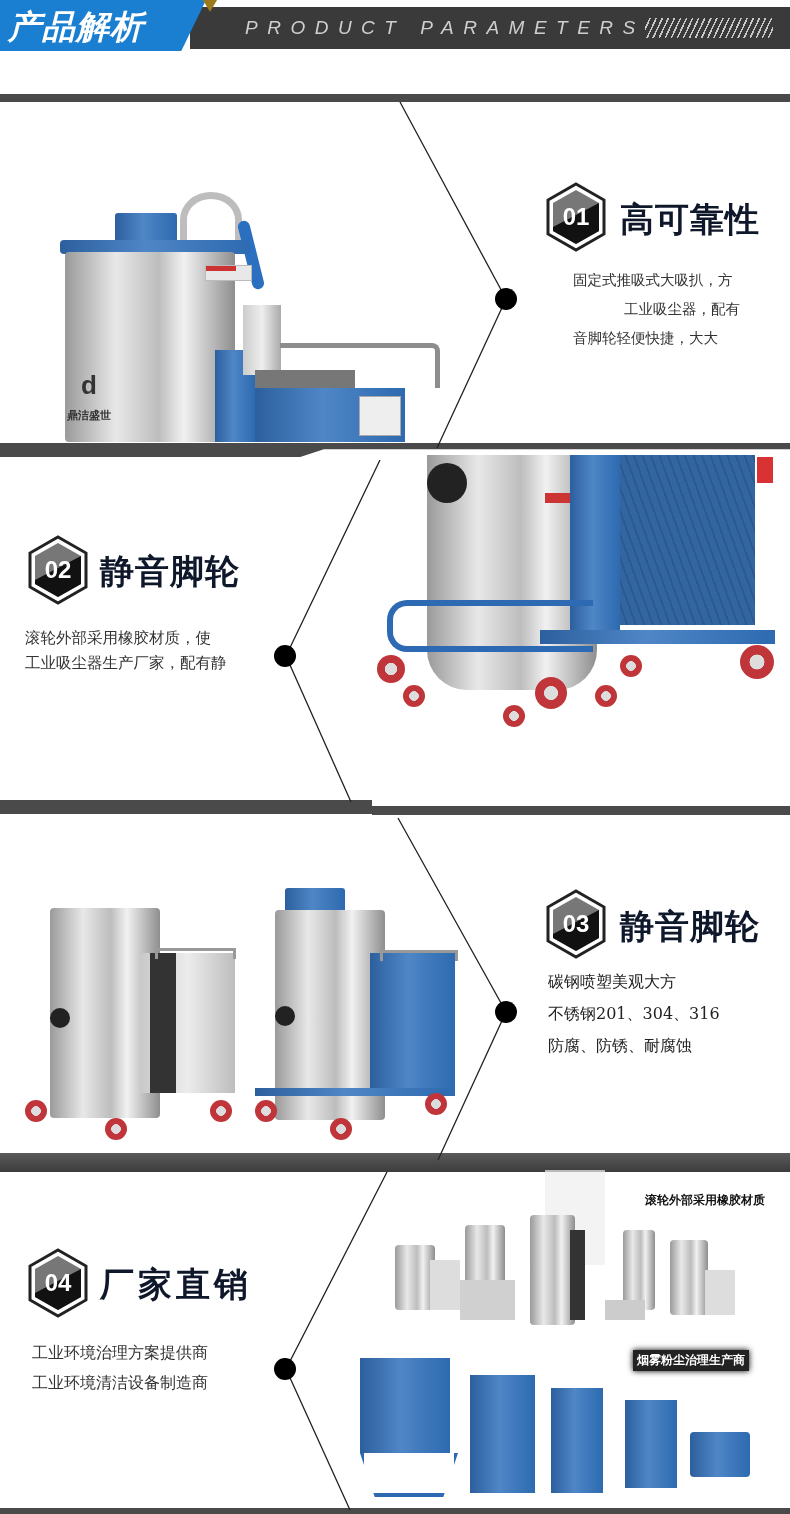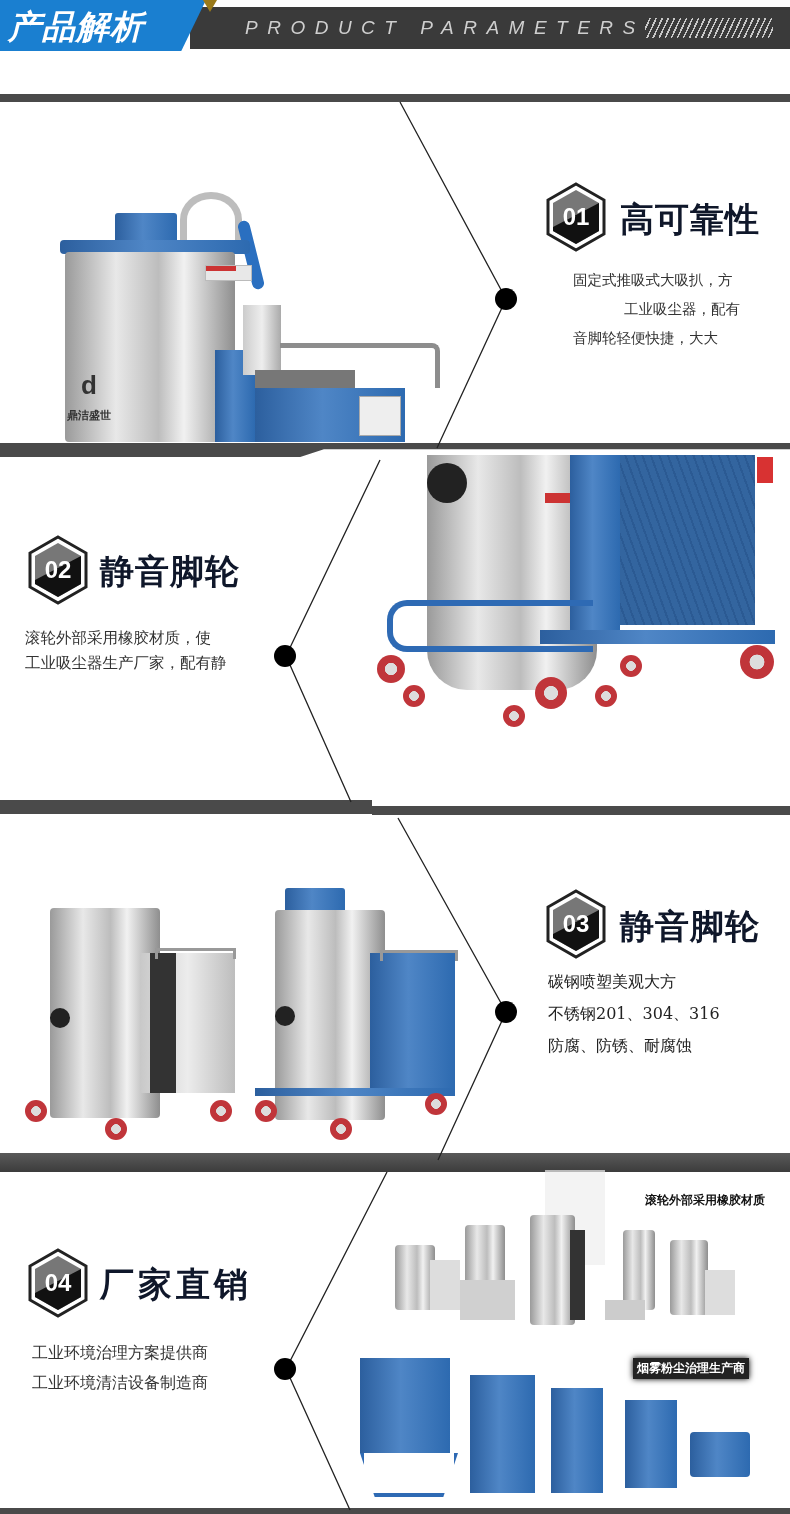--- a/index.html
+++ b/index.html
@@ -180,21 +180,21 @@
   <div class="abs can" style="left:110px;top:55px;width:40px;height:60px;"></div>
   <div class="abs" style="left:105px;top:110px;width:55px;height:40px;background:#d0d0d0;"></div>
   <div class="abs" style="left:190px;top:0;width:60px;height:95px;background:#eee;opacity:.7;"></div>
   <div class="abs can" style="left:175px;top:45px;width:45px;height:110px;"></div>
   <div class="abs" style="left:215px;top:60px;width:15px;height:90px;background:#333;"></div>
   <div class="abs can" style="left:268px;top:60px;width:32px;height:80px;"></div>
   <div class="abs" style="left:250px;top:130px;width:40px;height:20px;background:#ccc;"></div>
   <div class="abs can" style="left:315px;top:70px;width:38px;height:75px;"></div>
   <div class="abs" style="left:350px;top:100px;width:30px;height:45px;background:#ddd;"></div>
 
-  <div class="abs tag2" style="left:278px;top:188px;">烟雾粉尘治理生产商</div>
+  <div class="abs tag2" style="left:278px;top:180px;">烟雾粉尘治理生产商</div>
   <div class="abs blue" style="left:5px;top:188px;width:90px;height:95px;"></div>
   <div class="abs" style="left:5px;top:283px;width:90px;height:40px;border:4px solid #2e6ab4;border-top:none;background:transparent;clip-path:polygon(0 0,100% 0,85% 100%,15% 100%);"></div>
   <div class="abs blue" style="left:115px;top:205px;width:65px;height:118px;"></div>
   <div class="abs blue" style="left:196px;top:218px;width:52px;height:105px;"></div>
   <div class="abs blue" style="left:270px;top:230px;width:52px;height:88px;"></div>
   <div class="abs blue" style="left:335px;top:262px;width:60px;height:45px;border-radius:4px;"></div>
 </div>
 <div class="abs badge" style="left:27px;top:1248px;">
   <svg viewBox="0 0 62 70">
       <polygon points="31,2 59,18 59,52 31,68 3,52 3,18" fill="#fff" stroke="#222" stroke-width="3"></polygon>

